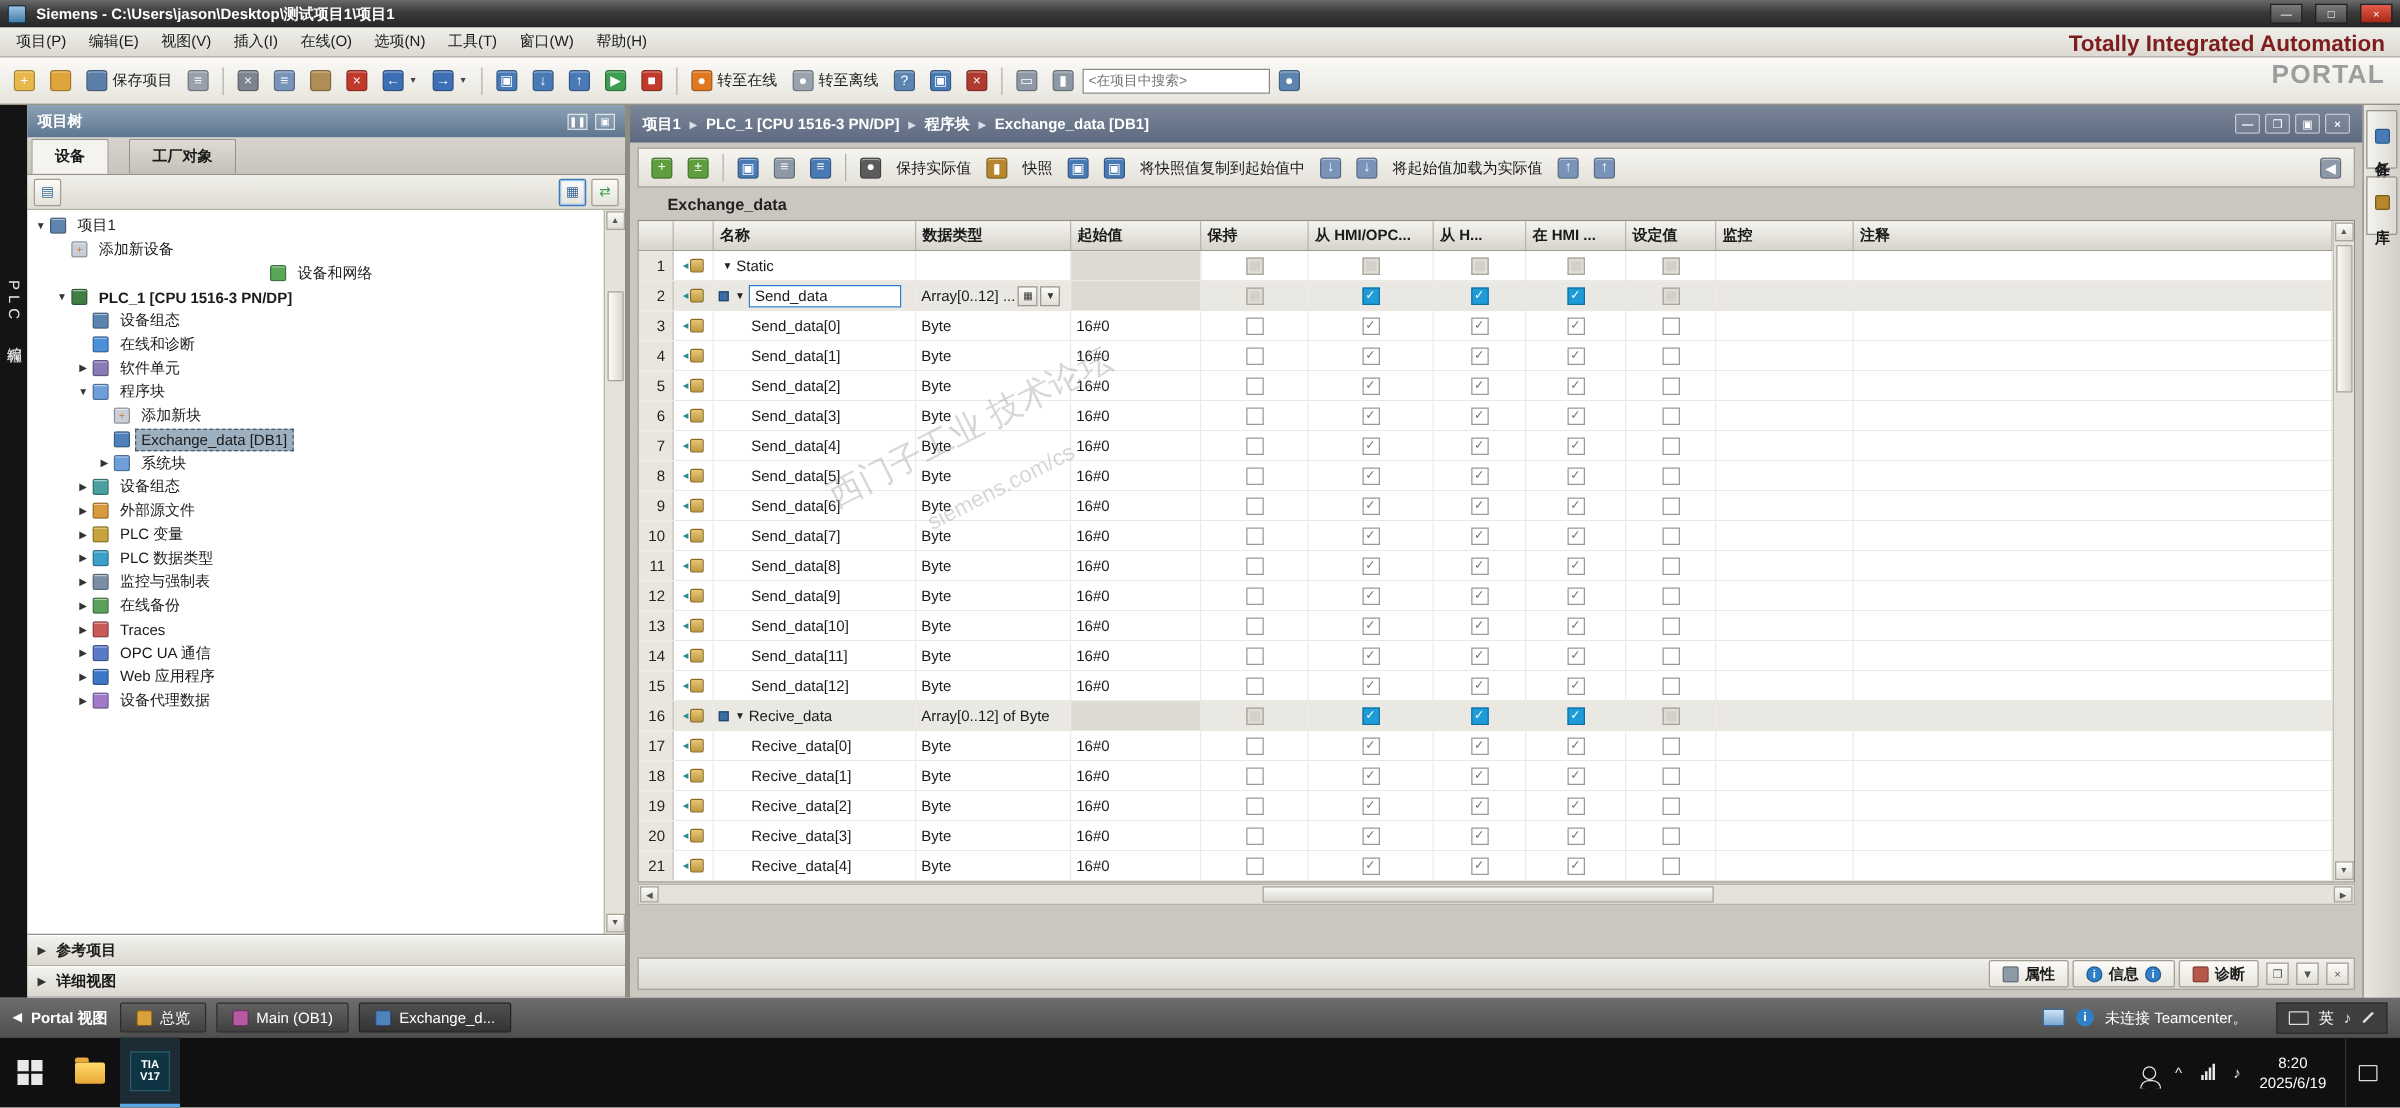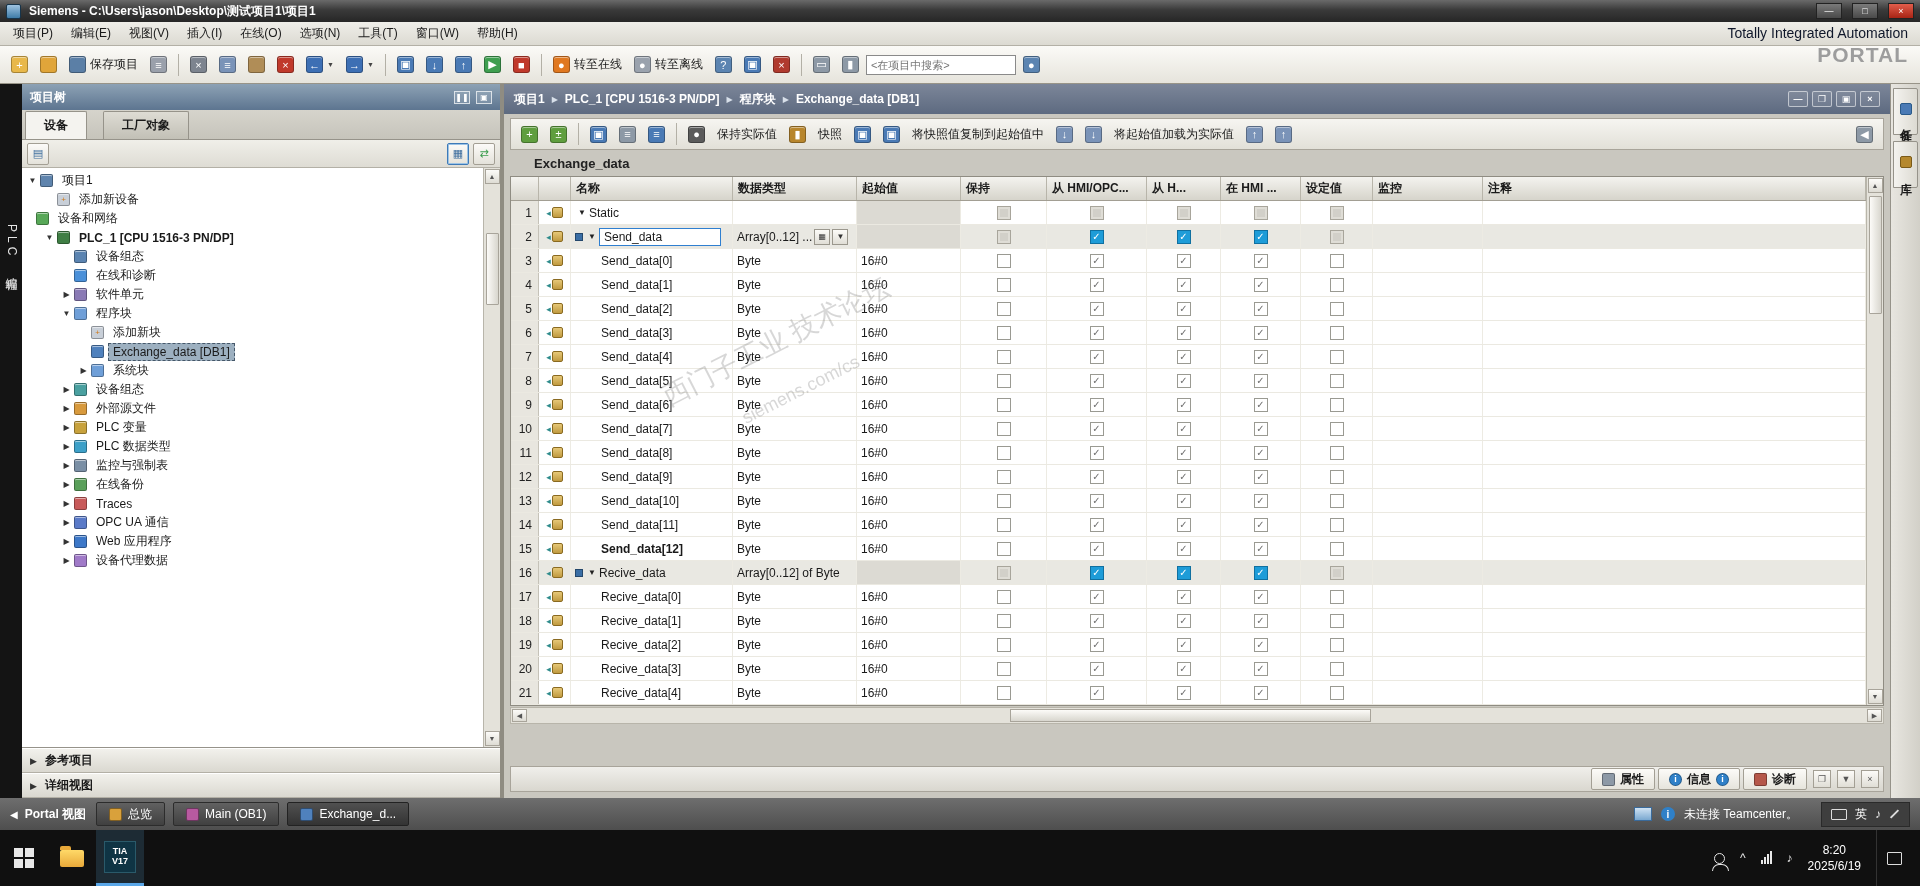--- a/index.html
+++ b/index.html
@@ -21,21 +21,21 @@
 .toolbar{height:38px;background:linear-gradient(#fbfaf7,#e6e4dc);border-bottom:1px solid #989488;display:flex;align-items:center;padding:0 6px;gap:2px}
 .tbtn{min-width:24px;height:28px;display:inline-flex;align-items:center;justify-content:center;gap:4px;padding:0 4px;border:1px solid transparent;border-radius:2px;white-space:nowrap}
 .ticon{width:17px;height:17px;border-radius:3px;color:#fff;font-size:11px;display:inline-flex;align-items:center;justify-content:center;border:1px solid rgba(0,0,0,.28);box-shadow:inset 0 1px 0 rgba(255,255,255,.45);flex:none}
 .tlabel{font-size:12px}
 .dd{font-size:7px;color:#444}
 .tsep{width:1px;height:22px;background:#b3b0a6;margin:0 4px;align-self:center}
 .tsearch{width:150px;height:20px;border:1px solid #8a8a8a;font-size:11px;color:#666;padding:0 4px;background:#fff}
 
 
 .brand{position:absolute;top:25px;right:12px;text-align:right;line-height:1.2;z-index:6}
-.brand .b1{font-size:14px;font-weight:normal;color:#0f172a}
+.brand .b1{font-size:18px;font-weight:bold;color:#7f1d1d}
 .brand .b2{font-size:21px;font-weight:bold;color:#9d9d9d;letter-spacing:1px}
 
 
 .main{display:flex;height:714px}
 .left-strip{width:22px;background:#141414;color:#e5e5e5;display:flex;justify-content:center;padding-top:140px}
 .vtext{writing-mode:vertical-rl;letter-spacing:4px;font-size:12px}
 
 
 .tree-panel{width:482px;background:#eceae4;display:flex;flex-direction:column;border-right:4px solid #8f8c82}
 .panel-header{height:26px;background:linear-gradient(#8da2b5,#5d7590);color:#fff;font-weight:bold;display:flex;align-items:center;padding:0 8px;gap:6px;flex:none}
@@ -282,21 +282,21 @@
           <div class="tree-item" style="padding-left: 4px;">
             <span class="expander">▼</span>
             <span class="ti" style="background: rgb(95, 132, 173);"></span>
             <span class="tree-label">项目1</span>
           </div>
           <div class="tree-item" style="padding-left: 21px;">
             <span class="expander"></span>
             <span class="ti" style="background: rgb(200, 207, 216); color: rgb(208, 120, 24);">+</span>
             <span class="tree-label">添加新设备</span>
           </div>
-          <div class="tree-item" style="">
+          <div class="tree-item" style=" justify-content: center;">
             <span class="expander"></span>
             <span class="ti" style="background: rgb(88, 168, 88);"></span>
             <span class="tree-label">设备和网络</span>
           </div>
           <div class="tree-item" style="padding-left: 21px;">
             <span class="expander">▼</span>
             <span class="ti" style="background: rgb(63, 126, 68);"></span>
             <span class="tree-label bold">PLC_1 [CPU 1516-3 PN/DP]</span>
           </div>
           <div class="tree-item" style="padding-left: 38px;">
@@ -951,21 +951,21 @@
               </span>
               <span class="gc" style="width: 110px;"></span>
               <span class="gc flex"></span>
             </div>
             <div class="grid-row">
               <span class="gc num" style="width: 28px;">15</span>
               <span class="gc center" style="width: 32px;">
                 <span class="tag-arrow">◂</span>
                 <span class="tag-box"></span>
               </span>
-              <span class="gc" style="width: 162px; font-weight: bold;">
+              <span class="gc" style="width: 162px;">
                 <span class="indent"></span>
                 <span>Send_data[12]</span>
               </span>
               <span class="gc" style="width: 124px;">
                 <span>Byte</span>
               </span>
               <span class="gc start" style="width: 104px;">16#0</span>
               <span class="gc center" style="width: 86px;">
                 <span class="cb empty"></span>
               </span>

